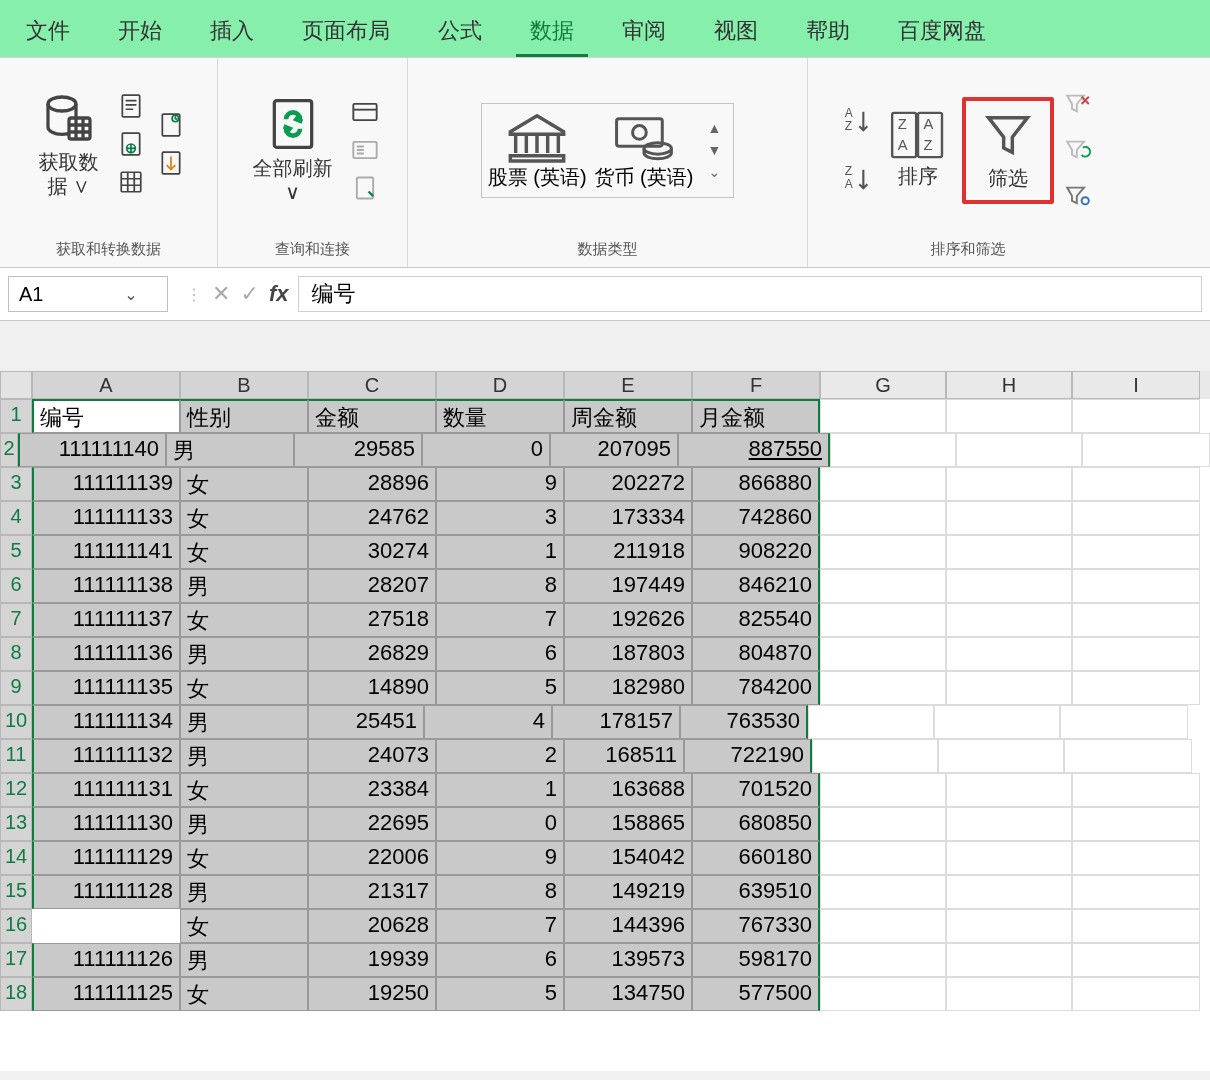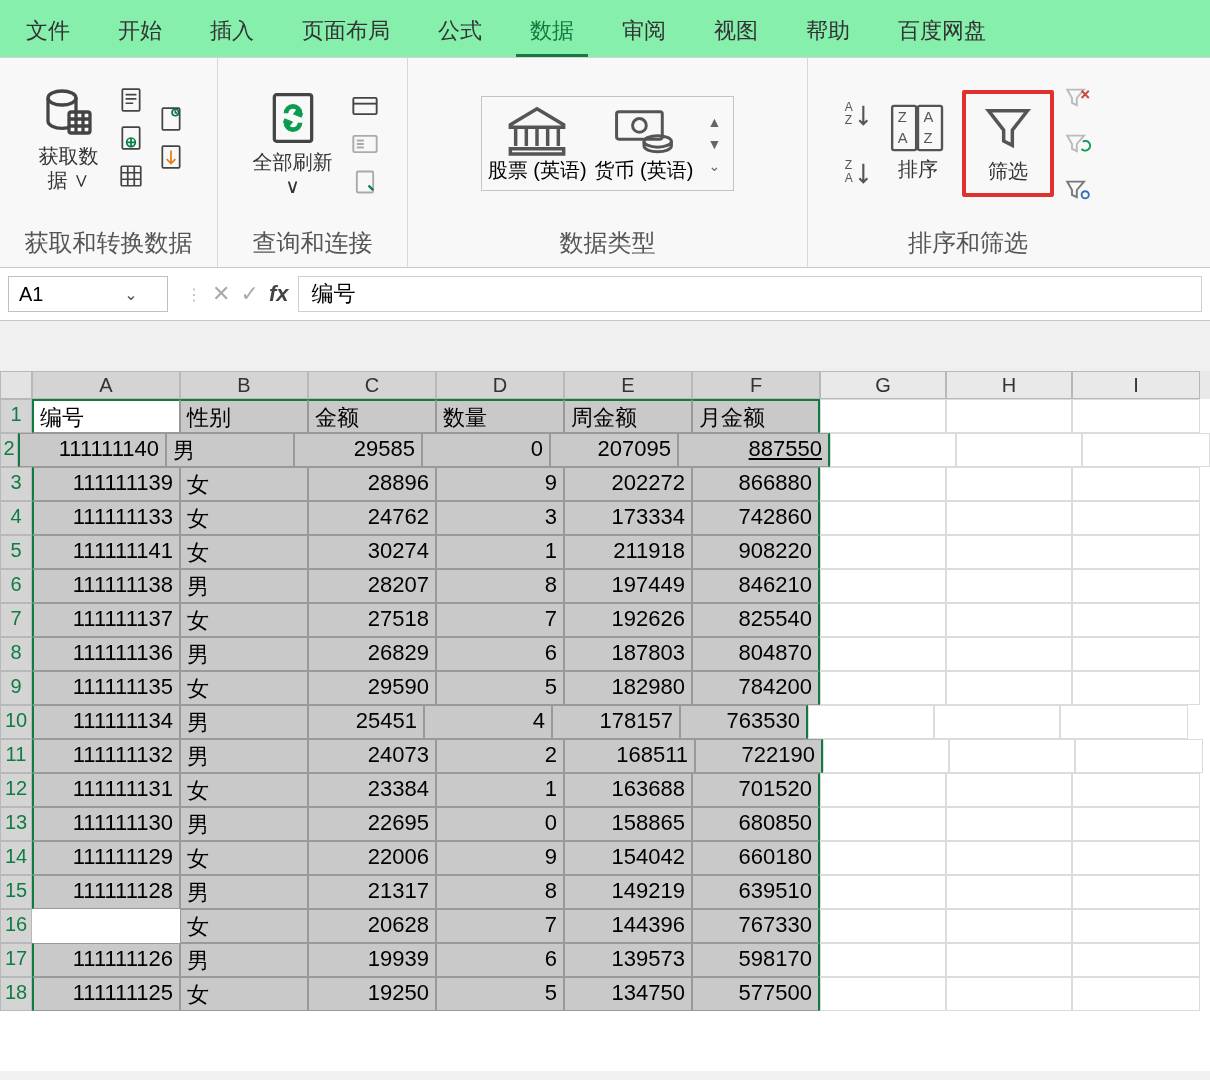--- a/index.html
+++ b/index.html
@@ -7,21 +7,21 @@
 
 
 .menubar { display: flex; background: #86efac; padding: 8px 12px 0; gap: 20px; border-bottom: 1px solid #d4d4d4; }
 .menubar-item { padding: 8px 14px; font-size: 22px; color: #333; cursor: pointer; }
 .menubar-item.active { color: #107c41; border-bottom: 3px solid #107c41; }
 
 
 .ribbon { display: flex; background: #f8f8f8; border-bottom: 1px solid #c8c8c8; height: 210px; }
 .ribbon-group { display: flex; flex-direction: column; border-right: 1px solid #d8d8d8; padding: 6px 10px 4px; align-items: center; justify-content: space-between; }
 .ribbon-group-body { display: flex; align-items: center; gap: 8px; flex: 1; }
-.ribbon-group-label { font-size: 24px; color: #555; padding: 4px 0; }
+.ribbon-group-label { font-size: 15px; color: #555; padding: 4px 0; }
 
 .big-btn { display: flex; flex-direction: column; align-items: center; justify-content: center; gap: 4px; padding: 4px 8px; cursor: pointer; font-size: 20px; color: #333; }
 .icon-col { display: flex; flex-direction: column; gap: 6px; align-items: center; }
 .small-icon { width: 32px; height: 32px; display: flex; align-items: center; justify-content: center; cursor: pointer; }
 .stacked-btn { display: flex; flex-direction: column; align-items: center; font-size: 20px; cursor: pointer; }
 
 .chev-col { display: flex; flex-direction: column; gap: 6px; align-items: center; justify-content: center; padding: 0 6px; }
 .chev { font-size: 14px; color: #666; cursor: pointer; }
 
 .highlight-box { border: 4px solid #e03030; padding: 4px 6px; border-radius: 2px; }
@@ -388,21 +388,21 @@
         <div class="cell sel num" style="width: 128px;">187803</div>
         <div class="cell sel num" style="width: 128px; border-right: 2px solid rgb(15, 123, 62);">804870</div>
         <div class="cell empty" style="width: 126px;"></div>
         <div class="cell empty" style="width: 126px;"></div>
         <div class="cell empty" style="width: 128px;"></div>
       </div>
       <div class="row">
         <div class="row-header sel">9</div>
         <div class="cell sel num" style="width: 148px; border-left: 2px solid rgb(15, 123, 62);">111111135</div>
         <div class="cell sel txt" style="width: 128px;">女</div>
-        <div class="cell sel num" style="width: 128px;">29590</div>
+        <div class="cell sel num" style="width: 128px;">14890</div>
         <div class="cell sel num" style="width: 128px;">5</div>
         <div class="cell sel num" style="width: 128px;">182980</div>
         <div class="cell sel num" style="width: 128px; border-right: 2px solid rgb(15, 123, 62);">784200</div>
         <div class="cell empty" style="width: 126px;"></div>
         <div class="cell empty" style="width: 126px;"></div>
         <div class="cell empty" style="width: 128px;"></div>
       </div>
       <div class="row">
         <div class="row-header sel">10</div>
         <div class="cell sel num" style="width: 148px; border-left: 2px solid rgb(15, 123, 62);">111111134</div>
@@ -414,21 +414,21 @@
         <div class="cell empty" style="width: 126px;"></div>
         <div class="cell empty" style="width: 126px;"></div>
         <div class="cell empty" style="width: 128px;"></div>
       </div>
       <div class="row">
         <div class="row-header sel">11</div>
         <div class="cell sel num" style="width: 148px; border-left: 2px solid rgb(15, 123, 62);">111111132</div>
         <div class="cell sel txt" style="width: 128px;">男</div>
         <div class="cell sel num" style="width: 128px;">24073</div>
         <div class="cell sel num" style="width: 128px;">2</div>
-        <div class="cell sel num" style="width: 131px;">168511</div>
+        <div class="cell sel num" style="width: 120px;">168511</div>
         <div class="cell sel num" style="width: 128px; border-right: 2px solid rgb(15, 123, 62);">722190</div>
         <div class="cell empty" style="width: 126px;"></div>
         <div class="cell empty" style="width: 126px;"></div>
         <div class="cell empty" style="width: 128px;"></div>
       </div>
       <div class="row">
         <div class="row-header sel">12</div>
         <div class="cell sel num" style="width: 148px; border-left: 2px solid rgb(15, 123, 62);">111111131</div>
         <div class="cell sel txt" style="width: 128px;">女</div>
         <div class="cell sel num" style="width: 128px;">23384</div>

